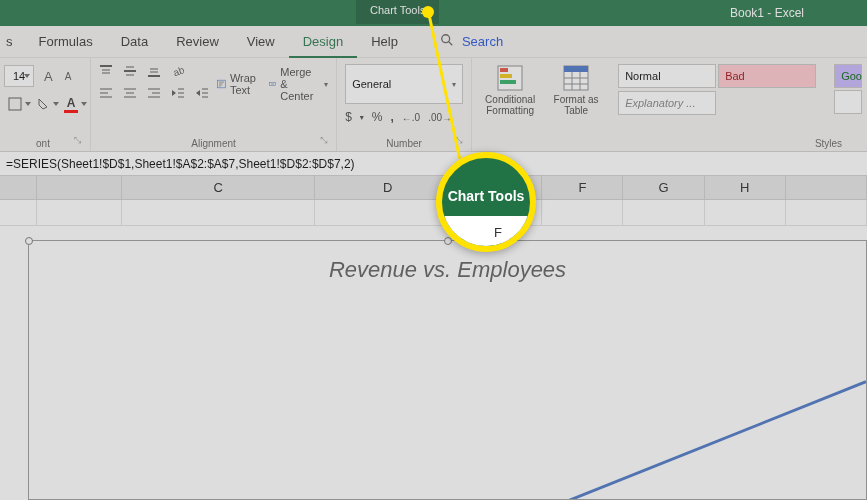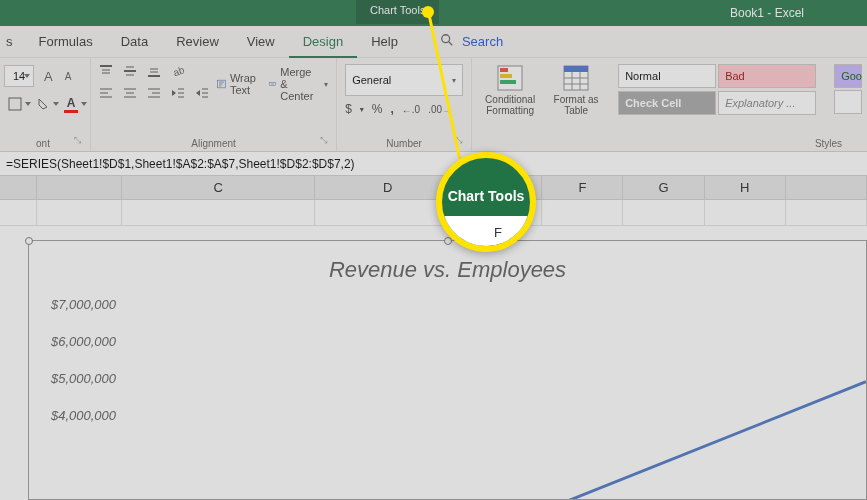--- a/index.html
+++ b/index.html
@@ -41,21 +41,21 @@
   .align-group { width: 254px; }
   .align-rows { display: flex; flex-direction: column; gap: 4px; }
   .align-row { display: flex; gap: 10px; align-items: center; }
   .align-icon svg { width: 14px; height: 14px; }
   .wrap-merge { display: flex; flex-direction: row; gap: 8px; font-size: 11px; color: #444; margin-left: 8px; }
   .wrap-row, .merge-row { display: flex; align-items: center; gap: 4px; }
   .wrap-row svg, .merge-row svg { width: 14px; height: 14px; }
 
   
   .number-group { width: 140px; }
-  .num-format-box { width: 118px; height: 32px; border: 1px solid #c8c6c4; background: #fff; font-size: 11px; padding: 0 6px; display: flex; align-items: center; justify-content: space-between; }
+  .num-format-box { width: 118px; height: 40px; border: 1px solid #c8c6c4; background: #fff; font-size: 11px; padding: 0 6px; display: flex; align-items: center; justify-content: space-between; }
   .num-format-box .dd { font-size: 8px; color: #666; }
   .num-row2 { display: flex; gap: 8px; align-items: center; margin-top: 6px; font-size: 12px; color: #444; }
 
   
   .styles-group { flex: 1; }
   .styles-btns { display: flex; gap: 6px; }
   .big-btn { display: flex; flex-direction: column; align-items: center; font-size: 10px; color: #444; text-align: center; width: 60px; gap: 2px; }
   .big-btn svg { width: 28px; height: 28px; }
   .cell-styles { display: flex; flex-wrap: wrap; gap: 2px; margin-left: 6px; width: 210px; }
   .style-cell { width: 98px; height: 24px; border: 1px solid #c8c6c4; background: #fff; font-size: 11px; display: flex; align-items: center; padding: 0 6px; }
@@ -273,21 +273,20 @@
             <line x1="2" y1="14" x2="26" y2="14" stroke="#888"></line>
             <line x1="2" y1="20" x2="26" y2="20" stroke="#888"></line>
             <line x1="10" y1="8" x2="10" y2="26" stroke="#888"></line>
             <line x1="18" y1="8" x2="18" y2="26" stroke="#888"></line>
           </svg>
         <span>Format as Table</span>
       </div>
       <div class="cell-styles">
         <div class="style-cell normal">Normal</div>
         <div class="style-cell bad">Bad</div>
-        <div class="style-cell check">Check Cell</div>
         <div class="style-cell explanatory">Explanatory ...</div>
       </div>
       <div style="display:flex;flex-direction:column;gap:2px">
         <div class="style-cell good partial">Goo</div>
         <div class="style-cell partial"></div>
       </div>
     </div>
     <div class="group-label" style="text-align:right;padding-right:20px">Styles</div>
   </div>
 </div>
@@ -318,26 +317,20 @@
     <div class="cell col-rest"></div>
     <div class="cell col-rest"></div>
     <div class="cell col-rest"></div>
 </div>
 
 <div class="chart-wrap">
   <div class="chart-sel">
     <div class="sel-handle handle-tl"></div>
     <div class="sel-handle handle-tm"></div>
     <div class="chart-title">Revenue vs. Employees</div>
-    <div class="y-axis">
-      <div>$7,000,000</div>
-      <div>$6,000,000</div>
-      <div>$5,000,000</div>
-      <div>$4,000,000</div>
-    </div>
     <svg class="trend-line" viewBox="0 0 700 220" preserveAspectRatio="none">
       <line x1="430" y1="230" x2="700" y2="120" stroke="#4472c4" stroke-width="2.5"></line>
     </svg>
   </div>
 </div>
 
 <div class="dim"></div>
 
 <div class="callout-dot"></div>
 <div class="callout-line"></div>

